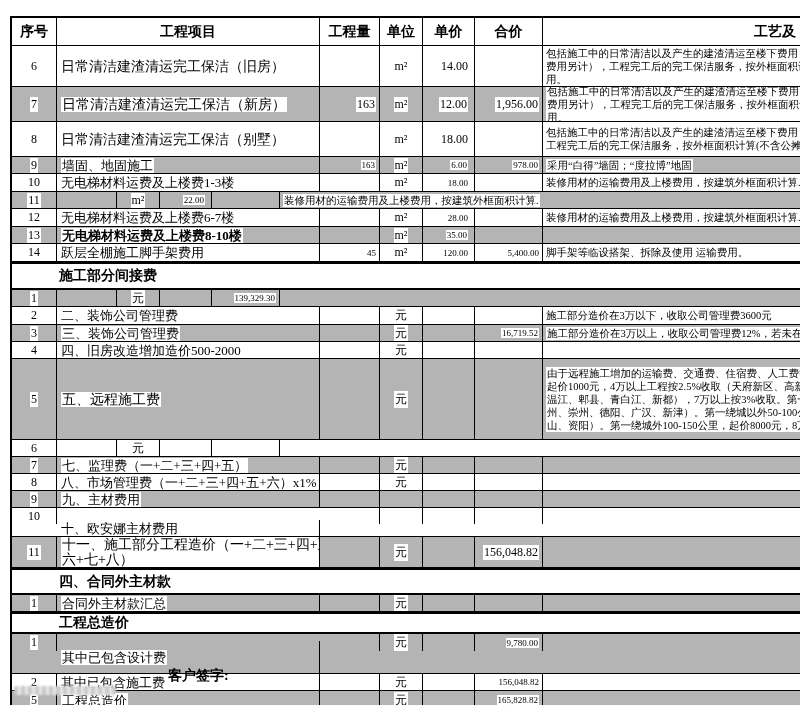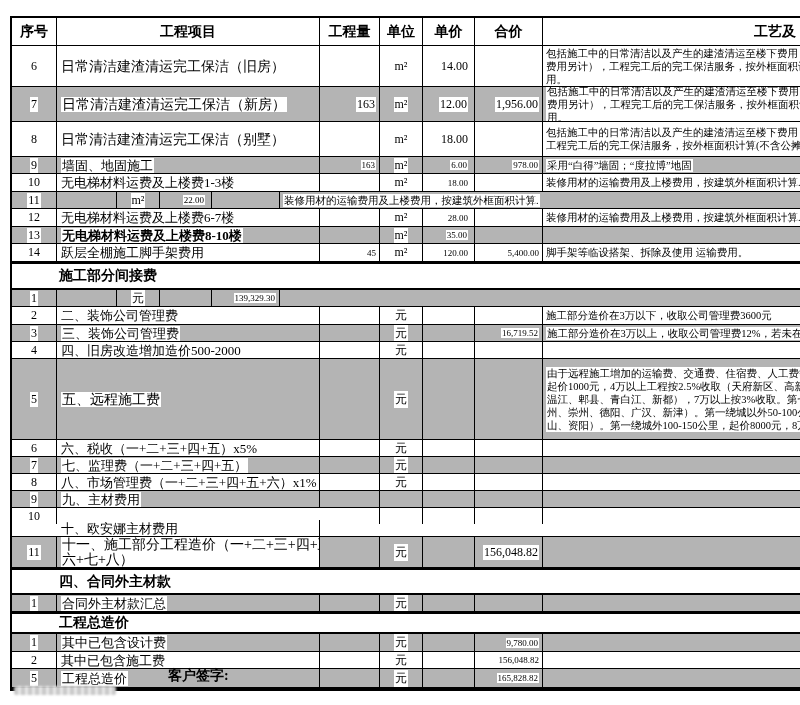--- a/index.html
+++ b/index.html
@@ -232,21 +232,20 @@
       <div class="cell c-price num-lg" style="height: 80px;"></div>
       <div class="cell c-total num-lg" style="height: 80px;"></div>
       <div class="cell c-desc" style="height: 80px;"><span class="hl">由于远程施工增加的运输费、交通费、住宿费、人工费等的
 起价1000元，4万以上工程按2.5%收取（天府新区、高新西区
 温江、郫县、青白江、新都），7万以上按3%收取。第一绕
 州、崇州、德阳、广汉、新津）。第一绕城以外50-100公里
 山、资阳）。第一绕城外100-150公里，起价8000元，8万以</span></div>
     </div>
     <div class="row">
       <div class="cell c-no" style="height: 16px;">6</div>
-      <div class="cell c-item" style="height: 16px;">六、税收（一+二+三+四+五）x5%</div>
       <div class="cell c-qty num-sm" style="height: 16px;"></div>
       <div class="cell c-unit" style="height: 16px;">元</div>
       <div class="cell c-price num-sm" style="height: 16px;"></div>
       <div class="cell c-total num-sm" style="height: 16px;"></div>
       <div class="cell c-desc" style="height: 16px;"></div>
     </div>
     <div class="row shaded">
       <div class="cell c-no" style="height: 16px;">
         <span class="hl">7</span>
       </div>
@@ -316,21 +315,21 @@
       </div>
       <div class="cell c-price num-sm" style="height: 16px;"></div>
       <div class="cell c-total num-sm" style="height: 16px;"></div>
       <div class="cell c-desc" style="height: 16px;"></div>
     </div>
     <div class="title-row" style="height: 22px;">工程总造价</div>
     <div class="row shaded">
       <div class="cell c-no" style="height: 17px;">
         <span class="hl">1</span>
       </div>
-      <div class="cell c-item" style="height: 17px;"><span class="hl">其中已包含设计费</span></div>
+      <div class="cell c-item" style="height: 32px; margin-top: 7px;"><span class="hl">其中已包含设计费</span></div>
       <div class="cell c-qty num-sm" style="height: 17px;"></div>
       <div class="cell c-unit" style="height: 17px;">
         <span class="hl">元</span>
       </div>
       <div class="cell c-price num-sm" style="height: 17px;"></div>
       <div class="cell c-total num-sm" style="height: 17px;">
         <span class="hl">9,780.00</span>
       </div>
       <div class="cell c-desc" style="height: 17px;"></div>
     </div>

